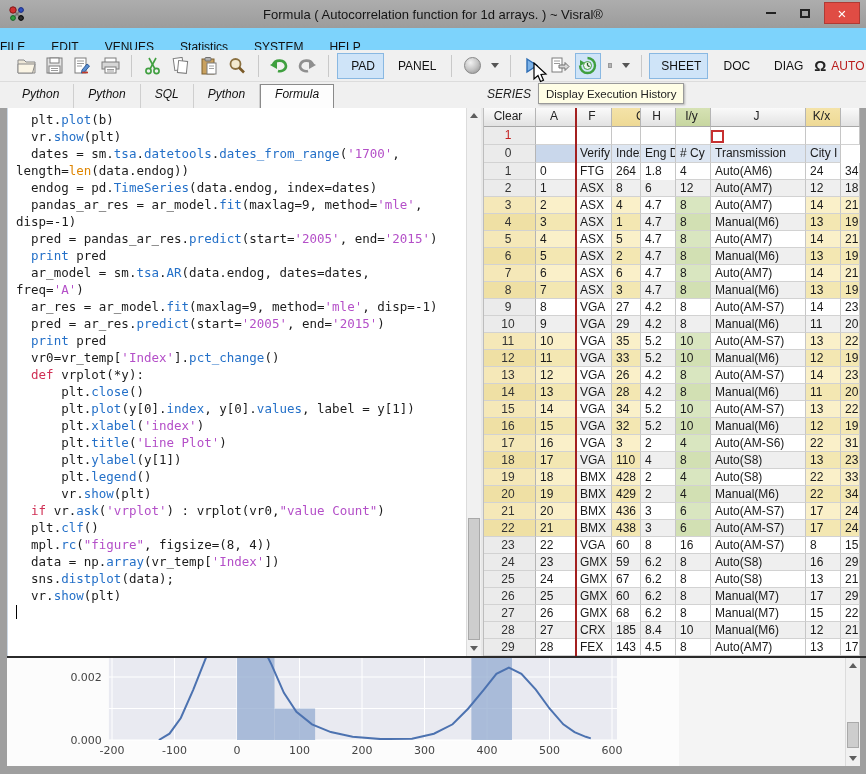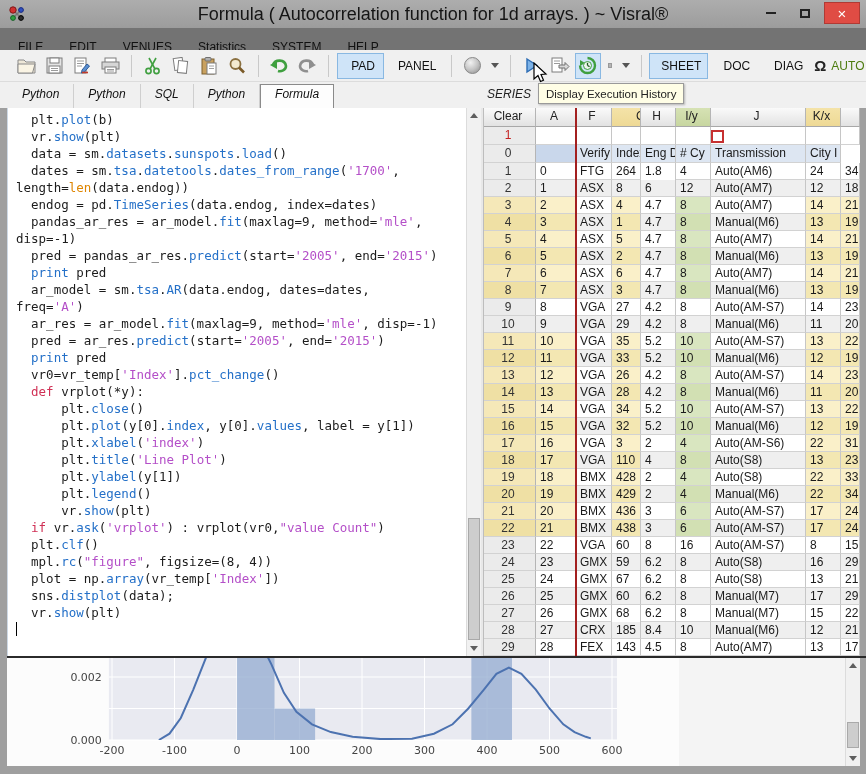--- a/index.html
+++ b/index.html
@@ -3,43 +3,43 @@
 <meta charset="utf-8">
 <style>
   * { margin:0; padding:0; box-sizing:border-box; }
   html,body { width:866px; height:774px; }
   body { font-family:"Liberation Sans", sans-serif; background:#9f9f9f; position:relative; overflow:hidden; }
   .abs { position:absolute; }
 
   
   #titlebar { left:0; top:0; width:866px; height:28px; background:linear-gradient(#adadad,#9c9c9c); display:flex; align-items:center; }
   #app-icon { width:18px; height:18px; margin-left:8px; }
-  #title-text { position:absolute; left:0; right:0; text-align:center; font-size:18px; color:#151515; }
+  #title-text { position:absolute; left:0; right:0; text-align:center; font-size:13px; color:#151515; }
   #win-controls { position:absolute; right:6px; top:0; height:26px; display:flex; align-items:center; gap:4px; }
   .winbtn { width:30px; height:22px; display:flex; align-items:center; justify-content:center; color:#222; font-size:13px; }
   #btn-min .bar { width:10px; height:2px; background:#222; }
   #btn-max .box { width:10px; height:9px; border:2px solid #222; }
   #btn-close { background:#e04c44; border:1px solid #b03a34; color:#fff; width:36px; font-size:15px; }
 
   
-  #menubar { left:0; top:28px; width:866px; height:38px; background:#737373; display:flex; align-items:center; padding-left:18px; gap:26px; border-bottom:1px solid #e0e0e0; }
+  #menubar { left:0; top:28px; width:866px; height:38px; background:#7dd3fc; display:flex; align-items:center; gap:26px; border-bottom:1px solid #e0e0e0; }
   .menu-item { font-size:12px; color:#111; }
 
   
   #toolbar { left:0; top:50px; width:866px; height:32px; background:#f0f0f0; display:flex; align-items:center; padding-left:12px; border-bottom:1px solid #dcdcdc; }
   .tbtn { height:26px; min-width:26px; display:flex; align-items:center; justify-content:center; margin:0 1px; border:1px solid transparent; }
   .tbtn svg { display:block; }
   .tb-sep { width:1px; height:22px; background:#c9c9c9; margin:0 7px; }
   .tbtn.active { background:#cfe4f8; border:1px solid #89b8e2; }
   .tbtn.hover { background:#cfe4f8; border:1px solid #89b8e2; }
   .tbtn .lbl { font-size:12px; color:#111; margin-left:5px; }
   .caret { width:0; height:0; border-left:4px solid transparent; border-right:4px solid transparent; border-top:5px solid #555; margin:0 4px; }
   .minidot { width:5px; height:5px; background:#b5b5b5; border:1px solid #9a9a9a; margin:0 6px; }
   #auto-grp .omega { font-size:15px; font-weight:bold; color:#222; }
-  #auto-grp .lbl { color:#4d7c0f; }
+  #auto-grp .lbl { color:#b91c1c; }
 
   
   #tabrow { left:0; top:82px; width:866px; height:26px; background:#f0f0f0; }
   #tabs { position:absolute; left:8px; top:2px; display:flex; height:24px; }
   .tab { padding:3px 14px 0 14px; font-size:12px; font-style:italic; color:#111; border-right:1px solid #cfcfcf; }
   .tab.active { background:#fdfdfd; border:1px solid #8a8a8a; border-bottom:none; padding-top:2px; }
   #series-label { position:absolute; left:487px; top:5px; font-size:12px; font-style:italic; color:#222; }
   #tooltip { position:absolute; left:538px; top:1px; height:21px; background:#fffee6; border:1px solid #9a9a9a; font-size:11.5px; color:#222; display:flex; align-items:center; padding:0 7px; box-shadow:1px 1px 2px rgba(0,0,0,.25); }
 
   
@@ -303,21 +303,20 @@
       <div class="tab active">Formula</div>
     </div>
   <div id="series-label">SERIES</div>
   <div id="tooltip">Display Execution History</div>
 </div>
 
 <div id="code-pane" class="abs">
   <div id="code-lines">
       <div class="cl"><span class="tk-d">  plt.</span><span class="tk-b">plot</span><span class="tk-d">(b)</span></div>
       <div class="cl"><span class="tk-d">  vr.</span><span class="tk-b">show</span><span class="tk-d">(plt)</span></div>
-      <div class="cl"><span class="tk-d">  data = sm.</span><span class="tk-b">datasets</span><span class="tk-d">.</span><span class="tk-b">sunspots</span><span class="tk-d">.</span><span class="tk-b">load</span><span class="tk-d">()</span></div>
       <div class="cl"><span class="tk-d">  dates = sm.</span><span class="tk-b">tsa</span><span class="tk-d">.</span><span class="tk-b">datetools</span><span class="tk-d">.</span><span class="tk-b">dates_from_range</span><span class="tk-d">(</span><span class="tk-s">'1700'</span><span class="tk-d">,</span></div>
       <div class="cl"><span class="tk-d">length=</span><span class="tk-o">len</span><span class="tk-d">(data.endog))</span></div>
       <div class="cl"><span class="tk-d">  endog = pd.</span><span class="tk-b">TimeSeries</span><span class="tk-d">(data.endog, index=dates)</span></div>
       <div class="cl"><span class="tk-d">  pandas_ar_res = ar_model.</span><span class="tk-b">fit</span><span class="tk-d">(maxlag=9, method=</span><span class="tk-s">'mle'</span><span class="tk-d">,</span></div>
       <div class="cl"><span class="tk-d">disp=-1)</span></div>
       <div class="cl"><span class="tk-d">  pred = pandas_ar_res.</span><span class="tk-b">predict</span><span class="tk-d">(start=</span><span class="tk-s">'2005'</span><span class="tk-d">, end=</span><span class="tk-s">'2015'</span><span class="tk-d">)</span></div>
       <div class="cl"><span class="tk-d">  </span><span class="tk-b">print</span><span class="tk-d"> pred</span></div>
       <div class="cl"><span class="tk-d">  ar_model = sm.</span><span class="tk-b">tsa</span><span class="tk-d">.</span><span class="tk-b">AR</span><span class="tk-d">(data.endog, dates=dates,</span></div>
       <div class="cl"><span class="tk-d">freq=</span><span class="tk-s">'A'</span><span class="tk-d">)</span></div>
       <div class="cl"><span class="tk-d">  ar_res = ar_model.</span><span class="tk-b">fit</span><span class="tk-d">(maxlag=9, method=</span><span class="tk-s">'mle'</span><span class="tk-d">, disp=-1)</span></div>
@@ -328,21 +327,21 @@
       <div class="cl"><span class="tk-d">      plt.</span><span class="tk-b">close</span><span class="tk-d">()</span></div>
       <div class="cl"><span class="tk-d">      plt.</span><span class="tk-b">plot</span><span class="tk-d">(y[0].</span><span class="tk-b">index</span><span class="tk-d">, y[0].</span><span class="tk-b">values</span><span class="tk-d">, label = y[1])</span></div>
       <div class="cl"><span class="tk-d">      plt.</span><span class="tk-b">xlabel</span><span class="tk-d">(</span><span class="tk-s">'index'</span><span class="tk-d">)</span></div>
       <div class="cl"><span class="tk-d">      plt.</span><span class="tk-b">title</span><span class="tk-d">(</span><span class="tk-s">'Line Plot'</span><span class="tk-d">)</span></div>
       <div class="cl"><span class="tk-d">      plt.</span><span class="tk-b">ylabel</span><span class="tk-d">(y[1])</span></div>
       <div class="cl"><span class="tk-d">      plt.</span><span class="tk-b">legend</span><span class="tk-d">()</span></div>
       <div class="cl"><span class="tk-d">      vr.</span><span class="tk-b">show</span><span class="tk-d">(plt)</span></div>
       <div class="cl"><span class="tk-d">  </span><span class="tk-r">if</span><span class="tk-d"> vr.</span><span class="tk-b">ask</span><span class="tk-d">(</span><span class="tk-s">'vrplot'</span><span class="tk-d">) : vrplot(vr0,</span><span class="tk-s">"value Count"</span><span class="tk-d">)</span></div>
       <div class="cl"><span class="tk-d">  plt.</span><span class="tk-b">clf</span><span class="tk-d">()</span></div>
       <div class="cl"><span class="tk-d">  mpl.</span><span class="tk-b">rc</span><span class="tk-d">(</span><span class="tk-s">"figure"</span><span class="tk-d">, figsize=(8, 4))</span></div>
-      <div class="cl"><span class="tk-d">  plot = np.</span><span class="tk-b">array</span><span class="tk-d">(vr_temp[</span><span class="tk-s">'Index'</span><span class="tk-d">])</span></div>
+      <div class="cl"><span class="tk-d">  data = np.</span><span class="tk-b">array</span><span class="tk-d">(vr_temp[</span><span class="tk-s">'Index'</span><span class="tk-d">])</span></div>
       <div class="cl"><span class="tk-d">  sns.</span><span class="tk-b">distplot</span><span class="tk-d">(data);</span></div>
       <div class="cl"><span class="tk-d">  vr.</span><span class="tk-b">show</span><span class="tk-d">(plt)</span></div>
       <div class="cl"><span class="caret-i"></span></div>
     </div>
 </div>
 <div id="code-scroll" class="abs vscroll">
   <div class="scroll-arrow" style="top:0;">
       <div class="tri-up"></div>
     </div>
   <div class="thumb" style="top:410px; height:122px;"></div>

